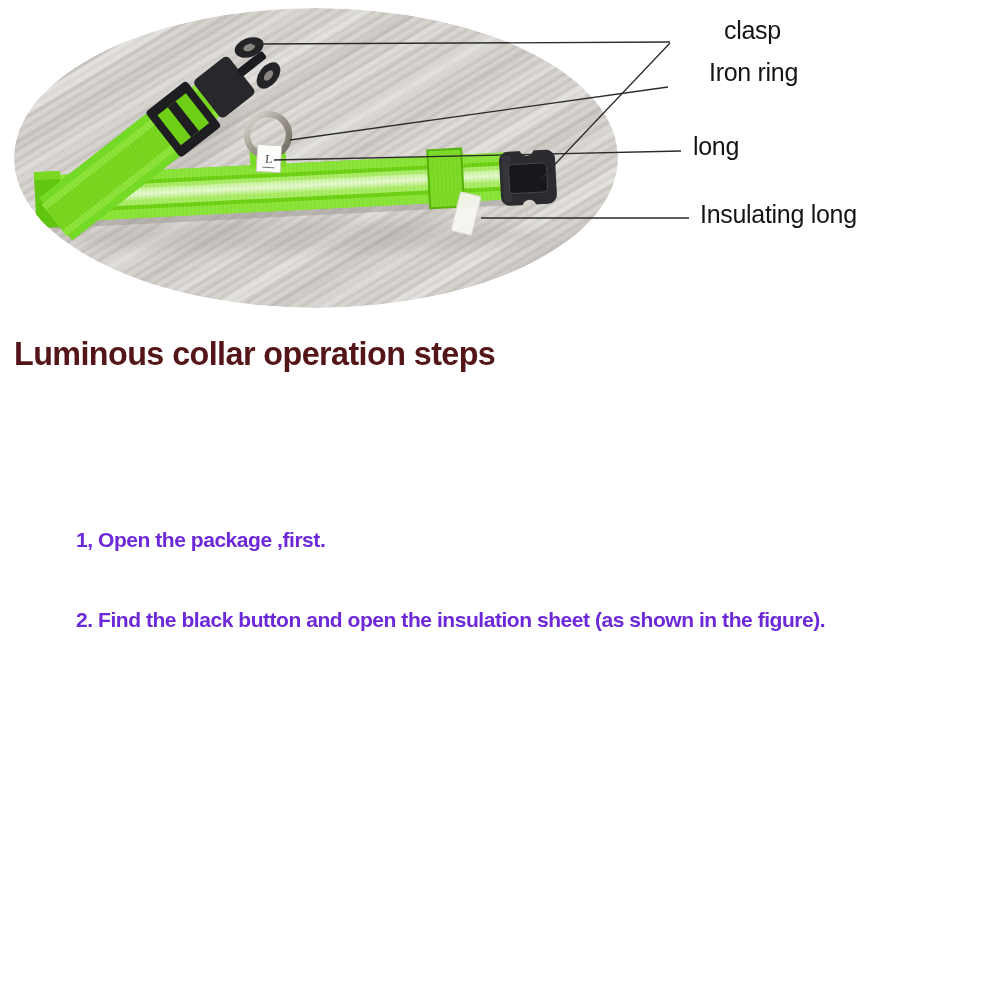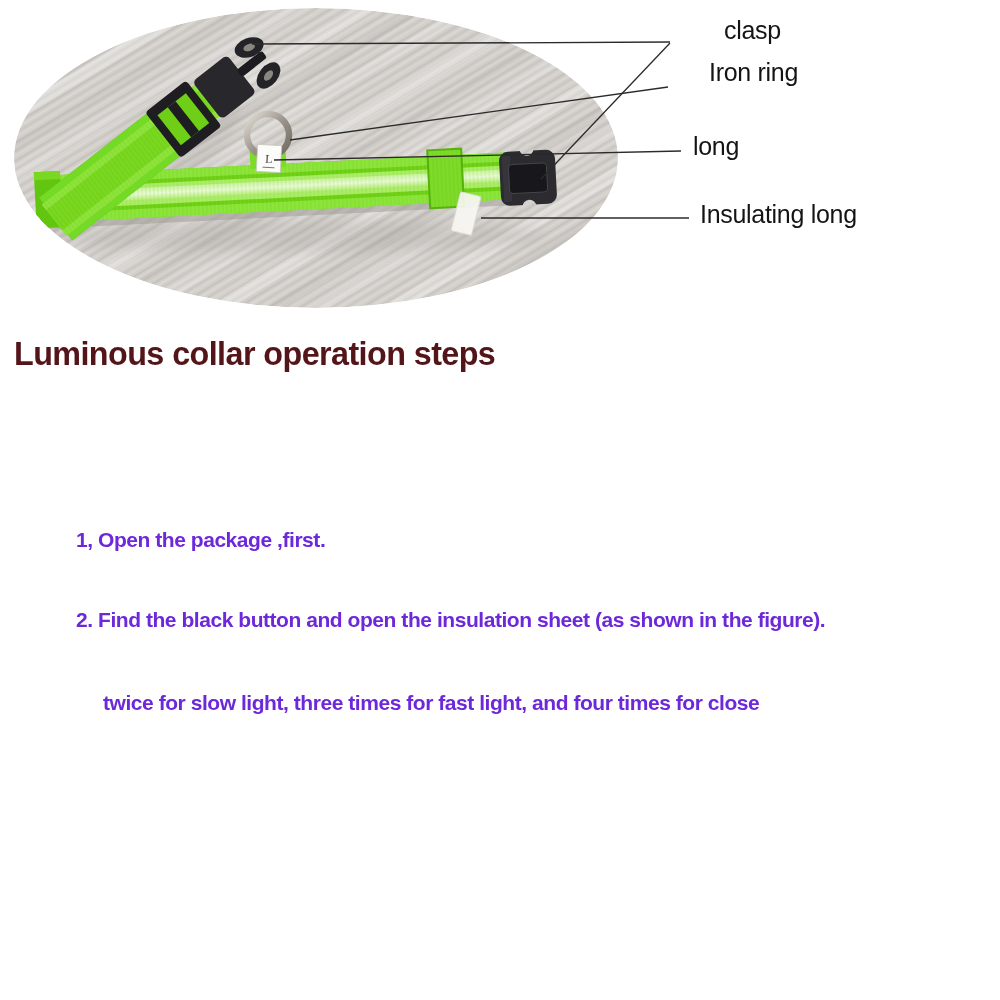--- a/index.html
+++ b/index.html
@@ -187,16 +187,15 @@
 
   <div class="heading">Luminous collar operation steps</div>
 
   <div class="step step-1">
     <div>1, Open the package ,first.</div>
   </div>
   <div class="step step-2">
     <div>2. Find the black button and open the insulation sheet (as shown in the figure).</div>
   </div>
   <div class="step step-3">
-    <div class="cont">twice for slow light, three times for fast light, and four times for close</div>
   </div>
 
 </div>
 
 </body></html>

